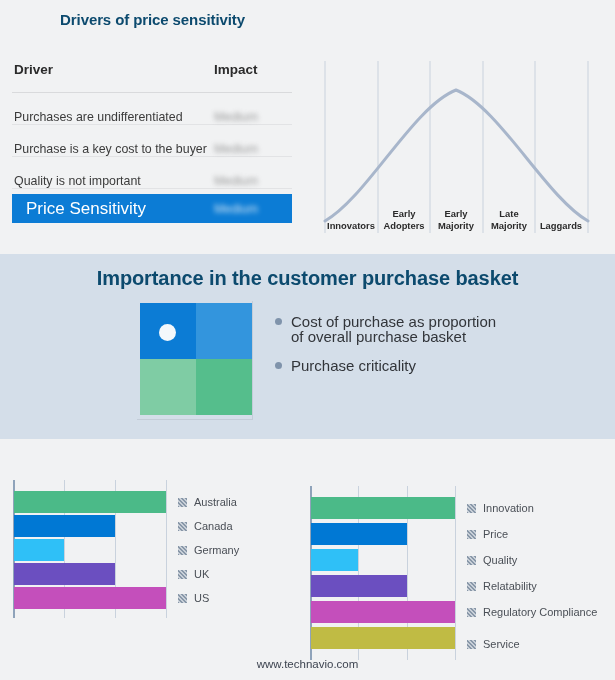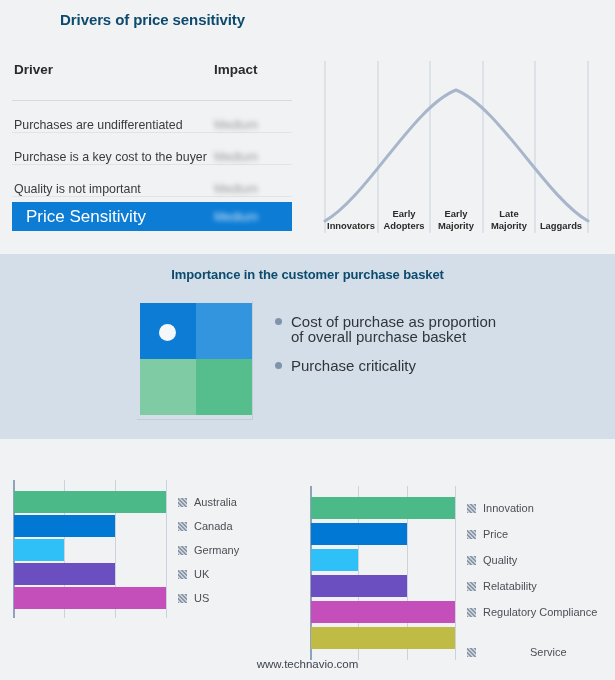--- a/index.html
+++ b/index.html
@@ -63,21 +63,21 @@
     left: 0; top: 11px; width: 305px;
   }
   .table-wrap {
     position: absolute;
     left: 12px; top: 62px;
     width: 280px;
   }
   .thead {
     display: flex;
     align-items: flex-end;
-    padding: 0 2px 23px 2px;
+    padding: 0 2px 15px 2px;
     border-bottom: 1px solid #d9dadc;
   }
   .th-driver {
     flex: 1;
     font-size: 13.5px;
     font-weight: bold;
     color: #2b2b2b;
   }
   .th-impact {
     width: 76px;
@@ -148,21 +148,21 @@
   }
 
   
   #importance-panel {
     position: absolute;
     left: 0; top: 254px;
     width: 615px; height: 185px;
   }
   #importance-title {
     left: 0; top: 267px; width: 615px;
-    font-size: 13px;
+    font-size: 20px;
   }
   .quad-frame {
     position: absolute;
     left: 137px; top: 301px;
     width: 116px; height: 119px;
     border-right: 1px solid #c3ccd8;
     border-bottom: 1px solid #c3ccd8;
     box-sizing: border-box;
     background: transparent;
   }
@@ -430,21 +430,21 @@
         <div class="bar-row-legend" style="left: 167px; top: 89px;">
           <span class="legend-swatch"></span>
           <span class="legend-text">Relatability</span>
         </div>
         <div class="bar" style="left: 11px; top: 115px; width: 144px; background: rgb(196, 79, 187);"></div>
         <div class="bar-row-legend" style="left: 167px; top: 115px;">
           <span class="legend-swatch"></span>
           <span class="legend-text">Regulatory Compliance</span>
         </div>
         <div class="bar" style="left: 11px; top: 141px; width: 144px; background: rgb(192, 187, 68);"></div>
-        <div class="bar-row-legend" style="left: 167px; top: 155px; gap: 47px;">
+        <div class="bar-row-legend" style="left: 167px; top: 147px;">
           <span class="legend-swatch"></span>
           <span class="legend-text">Service</span>
         </div>
       </div>
   </div>
 
   <div id="footer-url">www.technavio.com</div>
 
 </div>
 

